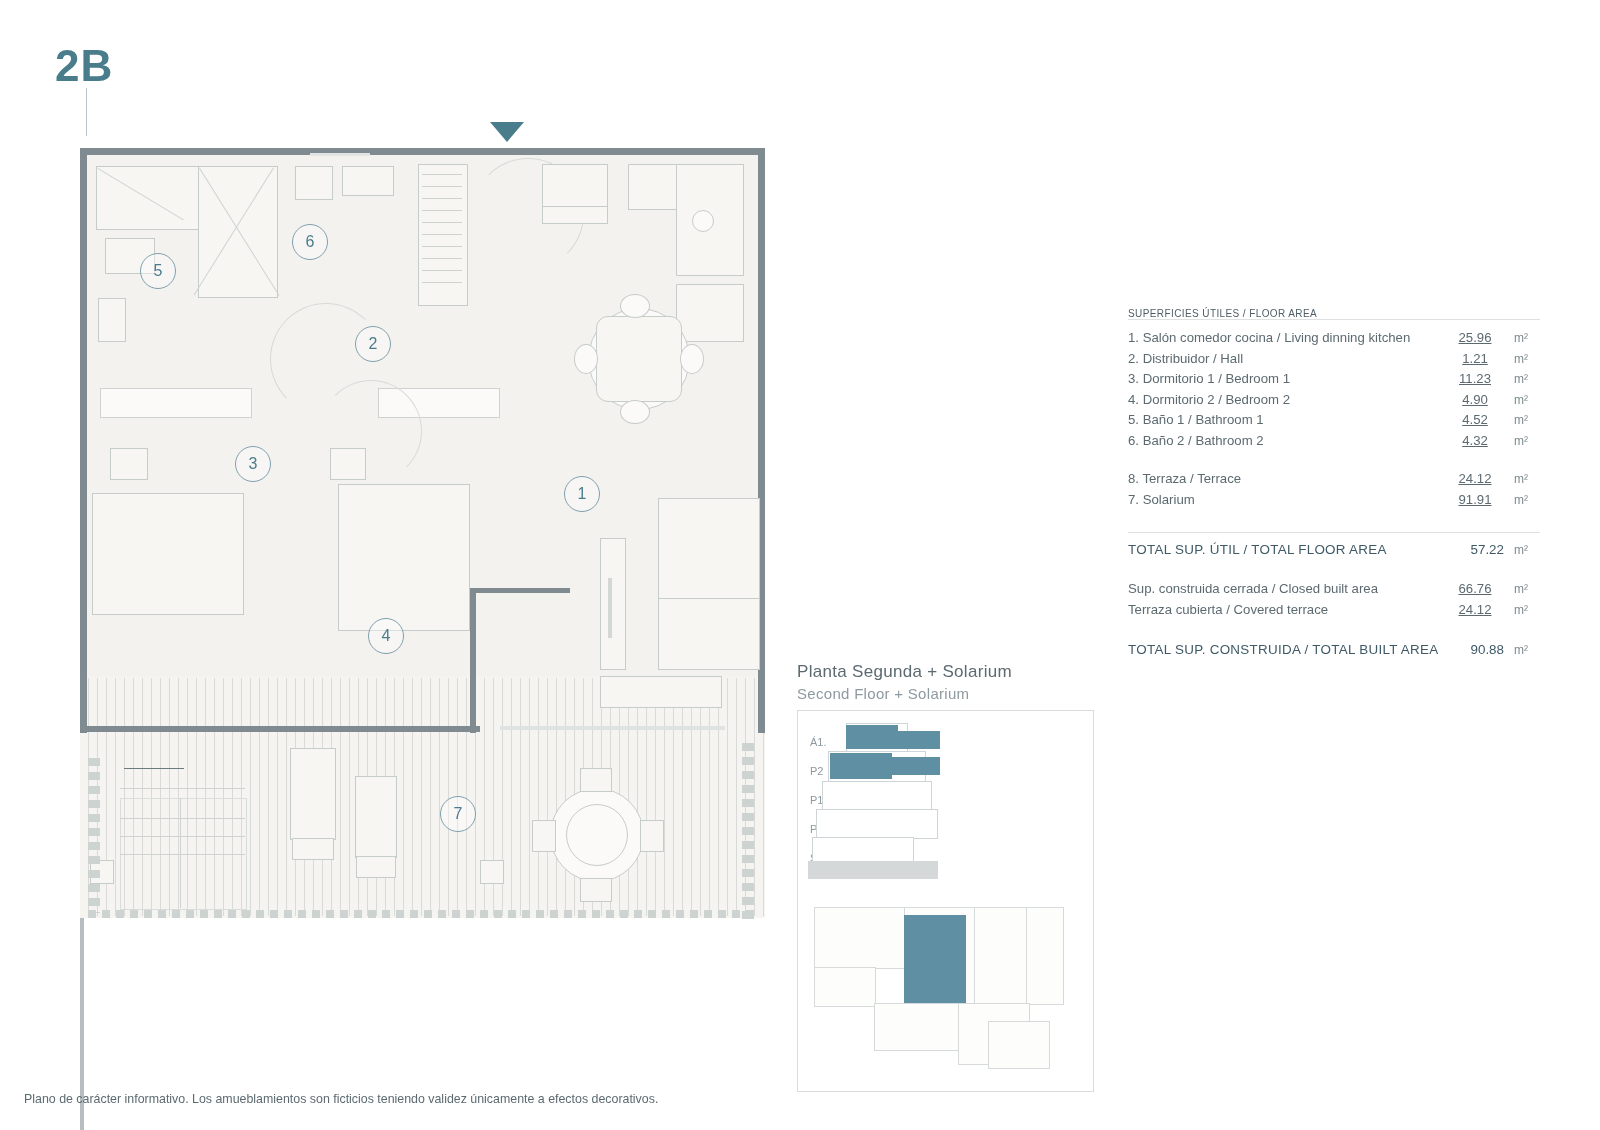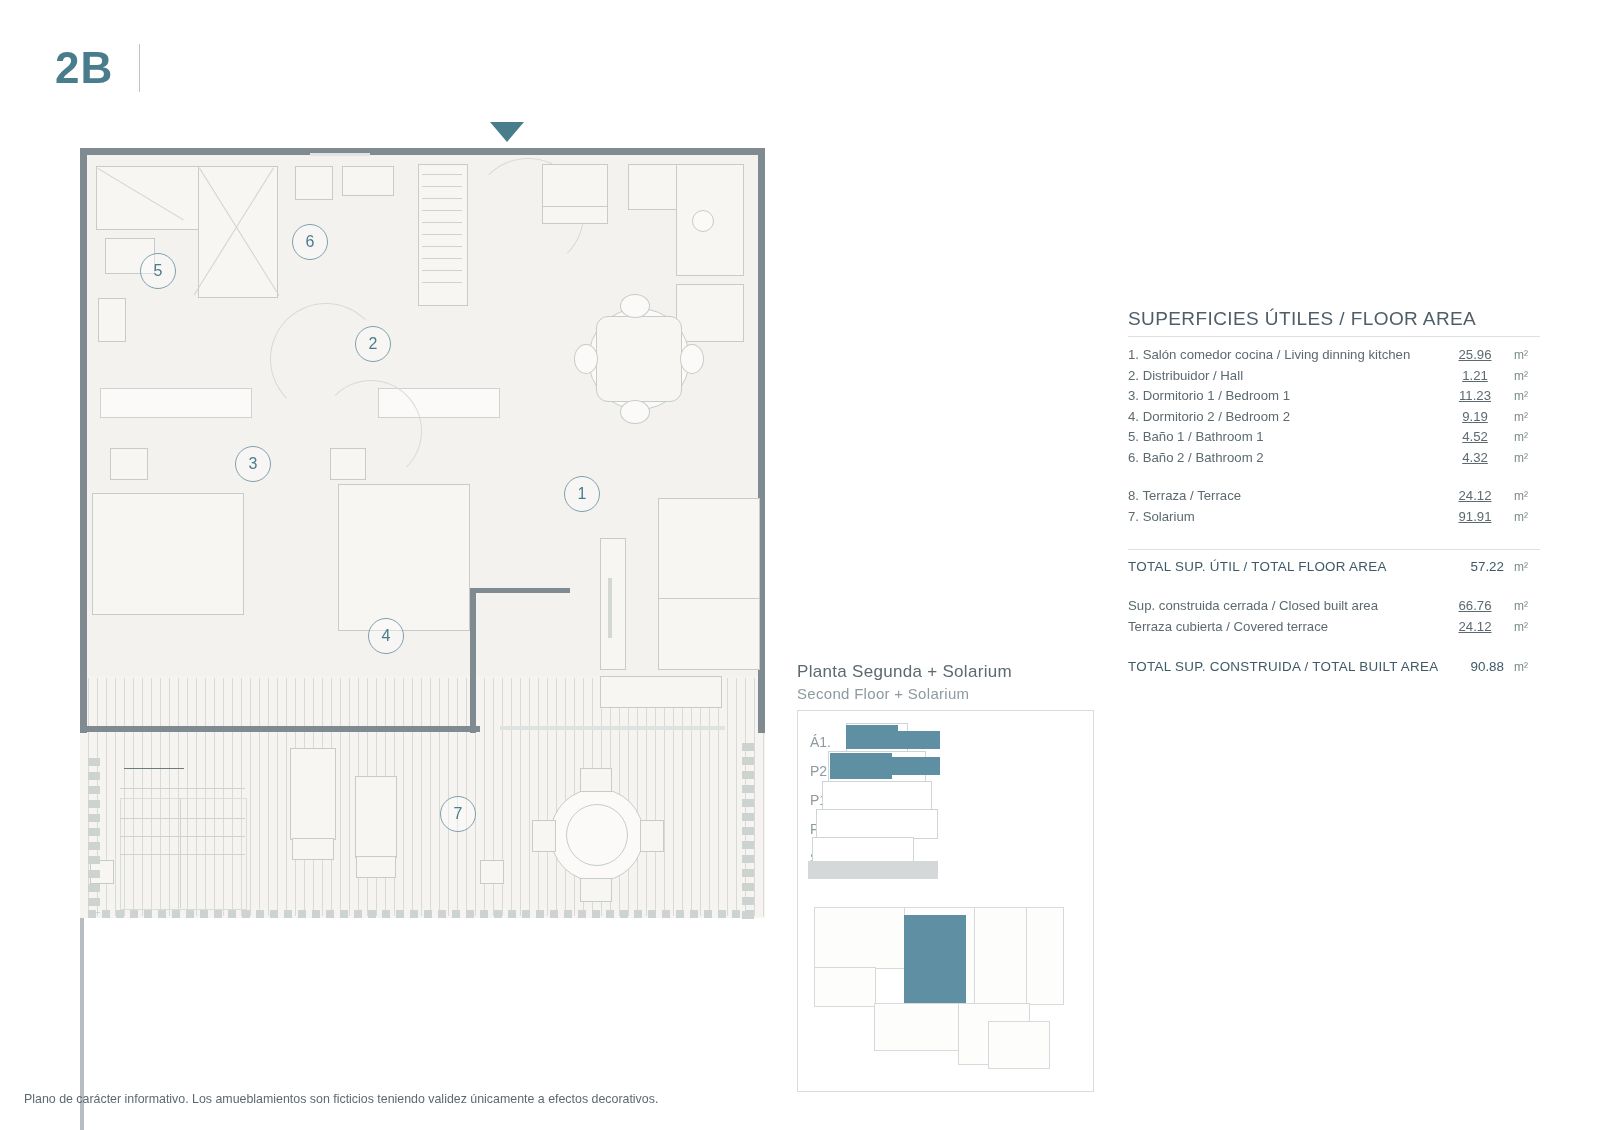--- a/index.html
+++ b/index.html
@@ -16,20 +16,21 @@
     overflow: hidden;
   }
 
   
   .header {
     position: absolute;
     left: 55px;
     top: 44px;
     display: flex;
     align-items: center;
+    flex-direction: column;
   }
   .unit-code {
     font-size: 44px;
     font-weight: bold;
     color: #4a7d8c;
     letter-spacing: 1px;
     line-height: 1;
     padding-right: 26px;
   }
   .header-divider {
@@ -162,21 +163,21 @@
     height: 380px;
     border: 1px solid #d8dcdd;
     background: #ffffff;
   }
   .levels {
     position: absolute;
     left: 12px; top: 16px;
     width: 22px;
   }
   .level-label {
-    font-size: 14px;
+    font-size: 11px;
     color: #8d9aa0;
     height: 29px;
     display: flex;
     align-items: center;
   }
   .bldg { position: absolute; }
   .bldg-box { position: absolute; border: 1px solid #cfd5d6; background: #ffffff; }
   .bldg-hl { position: absolute; background: #5f8fa3; }
   .bldg-grey { position: absolute; background: #d5d8d9; }
   .site-box { position: absolute; border: 1px solid #d6dadb; background: #fdfdfc; }
@@ -197,24 +198,23 @@
     justify-content: center;
     margin-bottom: 26px;
   }
   .panel-title {
     font-size: 15px;
     font-weight: bold;
     color: #3f5a66;
     letter-spacing: 0.8px;
   }
   .sec-head {
-    font-size: 19px;
+    font-size: 10px;
     color: #4e5e66;
     letter-spacing: 0.4px;
-    padding-bottom: 6px;
     border-bottom: 1px solid #dde1e2;
     margin-bottom: 8px;
   }
   .row {
     display: flex;
     align-items: baseline;
     font-size: 13.2px;
     line-height: 20.5px;
     color: #5c6a70;
   }
@@ -433,21 +433,21 @@
     <span class="value">1.21</span>
     <span class="unit">m²</span>
   </div>
   <div class="row">
     <span class="label">3. Dormitorio 1 / Bedroom 1</span>
     <span class="value">11.23</span>
     <span class="unit">m²</span>
   </div>
   <div class="row">
     <span class="label">4. Dormitorio 2 / Bedroom 2</span>
-    <span class="value">9.19</span>
+    <span class="value">4.90</span>
     <span class="unit">m²</span>
   </div>
   <div class="row">
     <span class="label">5. Baño 1 / Bathroom 1</span>
     <span class="value">4.52</span>
     <span class="unit">m²</span>
   </div>
   <div class="row">
     <span class="label">6. Baño 2 / Bathroom 2</span>
     <span class="value">4.32</span>

